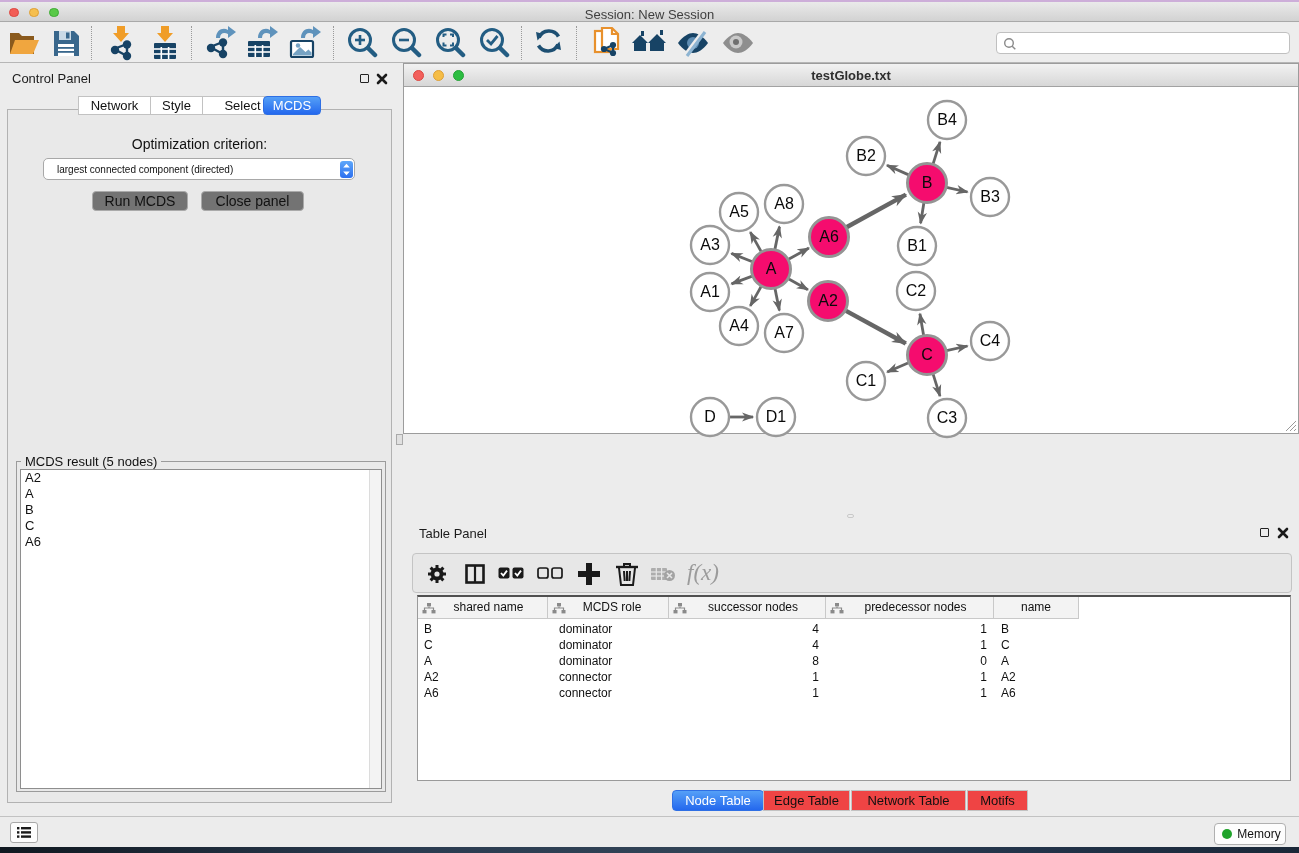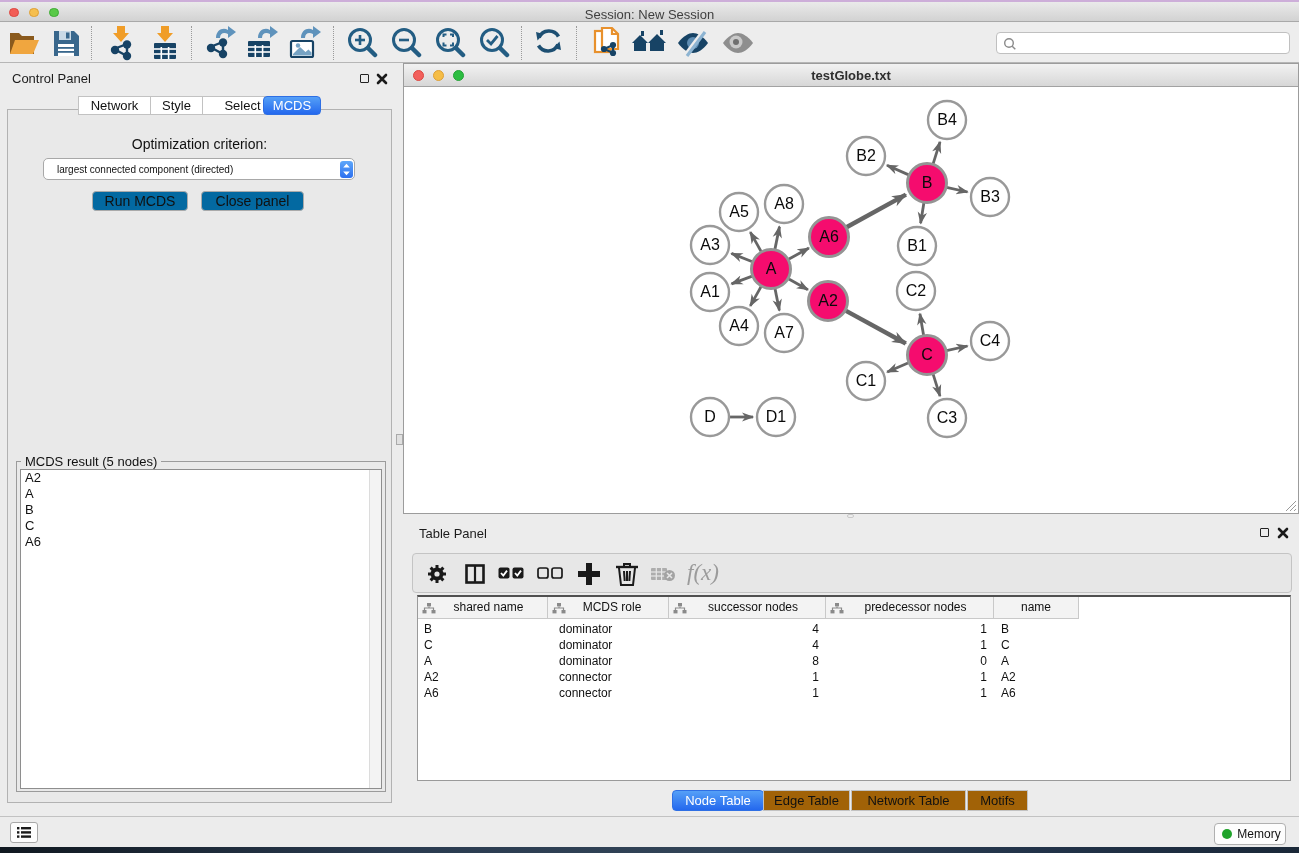--- a/index.html
+++ b/index.html
@@ -28,49 +28,49 @@
 #cp-float { left:360px; top:74px; width:9px; height:9px; border:1.5px solid #222; border-radius:1px; }
 #cp-content { left:7px; top:109px; width:385px; height:694px; background:#e9e9e9; border:1px solid #b2b2b2; }
 .tabrow { position:absolute; top:96px; height:19px; font-size:13px; }
 .tab { position:absolute; top:0; height:19px; background:#fff; border:1px solid #c2c2c2;
   color:#111; text-align:center; line-height:18px; }
 .tab.sel { background:linear-gradient(#55a0f7,#2468ee); border:1px solid #2e6fe4; color:#fff; border-radius:4px; z-index:3; }
 #opt-label { left:7px; top:136px; width:385px; text-align:center; font-size:14px; color:#111; }
 #combo { left:43px; top:158px; width:312px; height:22px; background:#fff; border:1px solid #a8a8a8; border-radius:5px; font-size:10px; color:#111; line-height:21px; padding-left:13px; }
 #combo-btn { left:339.5px; top:160.5px; width:13px; height:17px; border-radius:3px;
   background:linear-gradient(#5ea7fa,#2d70ef); }
-.btn { position:absolute; height:20px; background:#0369a1; border:1px solid #aaa; border-radius:4px;
+.btn { position:absolute; height:20px; background:#737373; border:1px solid #aaa; border-radius:4px;
   font-size:14px; color:#111; text-align:center; line-height:19px; }
 
 #grp { left:16px; top:461px; width:370px; height:331px; border:1px solid #9b9b9b; }
 #grp-title { left:21px; top:454px; background:#e9e9e9; padding:0 4px; font-size:13px; color:#111; }
 #grp-list { left:20px; top:469px; width:362px; height:320px; background:#fff; border:1px solid #8e8e8e; font-size:13px; color:#111; }
 #grp-list .item { padding-left:4px; height:16px; line-height:16px; }
 #grp-scroll { left:369px; top:470px; width:12px; height:318px; background:#f3f3f3; border-left:1px solid #dcdcdc; }
 
-#net-win { left:403px; top:63px; width:896px; height:451px; background:#fff; border:1px solid #9c9c9c; }
+#net-win { left:403px; top:63px; width:896px; height:371px; background:#fff; border:1px solid #9c9c9c; }
 #net-title { left:0; top:0; width:100%; height:23px; background:linear-gradient(#f2f2f2,#d7d7d7); border-bottom:1px solid #a2a2a2; }
 #net-title .tl { top:5.5px; width:11.5px; height:11.5px; }
 #net-title .tl1 { left:8.5px;  background:#f2605c; border:0.5px solid #dd4741; }
 #net-title .tl2 { left:28.5px; background:#f5bd46; border:0.5px solid #deA036; }
 #net-title .tl3 { left:48.5px; background:#2cbd41; border:0.5px solid #25a338; }
 #net-title .t { position:absolute; left:0; right:0; top:4px; text-align:center; font-size:13px; font-weight:bold; color:#2e2e2e; }
 
 #tp-title { left:419px; top:526px; font-size:13px; color:#1c1c1c; }
 #tp-float { left:1260px; top:528px; width:9px; height:9px; border:1.5px solid #222; border-radius:1px; }
 #tp-toolbar { left:412px; top:553px; width:880px; height:40px; background:#e7e7e7; border:1px solid #c4c4c4; border-radius:4px; }
 #tbl { left:417px; top:595px; width:874px; height:186px; background:#fff; border:1px solid #9a9a9a; border-top:2px solid #505050; }
 #tbl-head { position:absolute; left:0; top:0; width:872px; height:23px; font-size:12px; color:#111; }
 .hc { position:absolute; top:0; height:22px; background:#f3f3f3; border-right:1px solid #c9c9c9; border-bottom:1px solid #c9c9c9; text-align:center; line-height:21px; }
 .hic { position:absolute; left:4px; top:5px; }
 .tr { position:absolute; left:0; width:872px; height:16px; font-size:12px; color:#111; }
 .td { position:absolute; top:0; height:16px; line-height:16px; }
 .num { text-align:right; }
 
-.btab { position:absolute; top:790px; height:21px; background:#a16207; border:1px solid #c2c2c2;
+.btab { position:absolute; top:790px; height:21px; background:#ef4444; border:1px solid #c2c2c2;
   font-size:13px; color:#111; text-align:center; line-height:20px; }
 .btab.sel { background:linear-gradient(#55a0f7,#2468ee); border:1px solid #2e6fe4; color:#fff; border-radius:4px; }
 
 #statusline { left:0; top:816px; width:1299px; height:0; border-top:1px solid #c2c2c2; }
 #status { left:0; top:817px; width:1299px; height:32px; background:#ececec; }
 #listbtn { left:10px; top:822px; width:28px; height:21px; background:#fdfdfd; border:1px solid #a8a8a8; border-radius:3px; }
 #membtn { left:1214px; top:823px; width:72px; height:22px; background:#fdfdfd; border:1px solid #b0b0b0; border-radius:4px; font-size:12px; color:#111; line-height:21px; text-align:center; padding-left:18px; }
 #memdot { left:1222px; top:829px; width:10px; height:10px; border-radius:50%; background:#1fa32a; }
 #wp-bot { left:0; top:847px; width:1299px; height:6px; background:linear-gradient(90deg,#101820,#2a3b50 30%,#324457 55%,#223349 80%,#1a2838); }
 </style>

